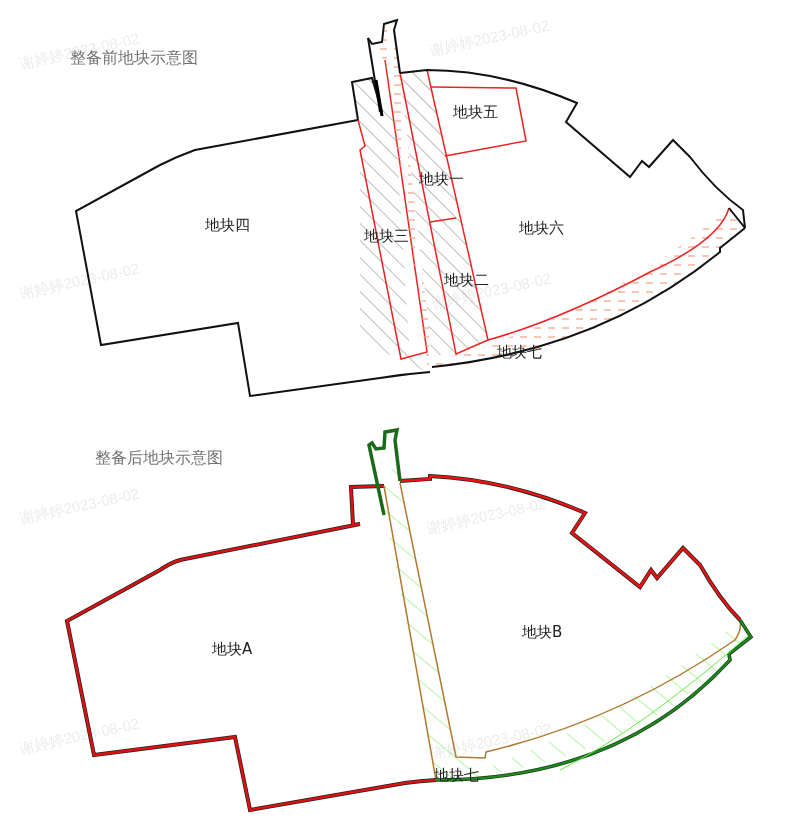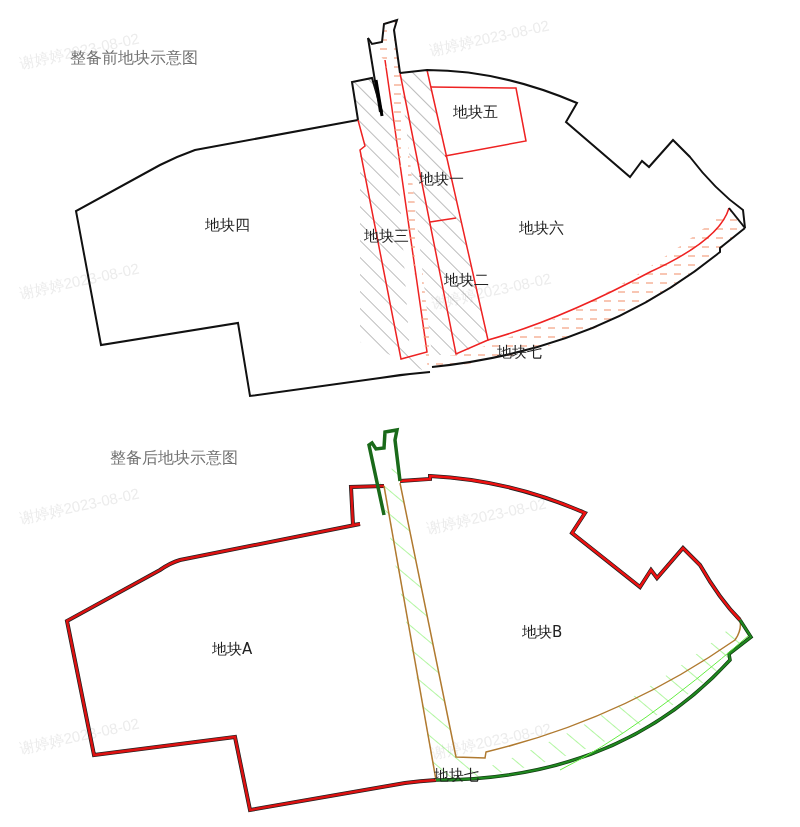--- a/index.html
+++ b/index.html
@@ -15,21 +15,21 @@
 <div class="wm" style="left:18px;top:55px;">谢婷婷2023-08-02</div>
 <div class="wm" style="left:428px;top:42px;">谢婷婷2023-08-02</div>
 <div class="wm" style="left:18px;top:285px;">谢婷婷2023-08-02</div>
 <div class="wm" style="left:430px;top:295px;">谢婷婷2023-08-02</div>
 <div class="wm" style="left:18px;top:510px;">谢婷婷2023-08-02</div>
 <div class="wm" style="left:425px;top:520px;">谢婷婷2023-08-02</div>
 <div class="wm" style="left:18px;top:740px;">谢婷婷2023-08-02</div>
 <div class="wm" style="left:430px;top:745px;">谢婷婷2023-08-02</div>
 
 <div class="title" style="left:70px;top:48px;">整备前地块示意图</div>
-<div class="title" style="left:110px;top:448px;">整备后地块示意图</div>
+<div class="title" style="left:95px;top:448px;">整备后地块示意图</div>
 
 <svg width="800" height="827" viewBox="0 0 800 827">
   <defs>
     <pattern id="hatchBlack" patternUnits="userSpaceOnUse" width="12" height="12" patternTransform="rotate(-45)">
       <line x1="0" y1="0" x2="0" y2="12" stroke="#555" stroke-width="0.8"></line>
     </pattern>
     <pattern id="dashFill" patternUnits="userSpaceOnUse" width="14" height="9">
       <line x1="2" y1="4" x2="9" y2="4" stroke="#f4a080" stroke-width="1.2"></line>
     </pattern>
     <pattern id="hatchGreen" patternUnits="userSpaceOnUse" width="18" height="18" patternTransform="rotate(-50)">

